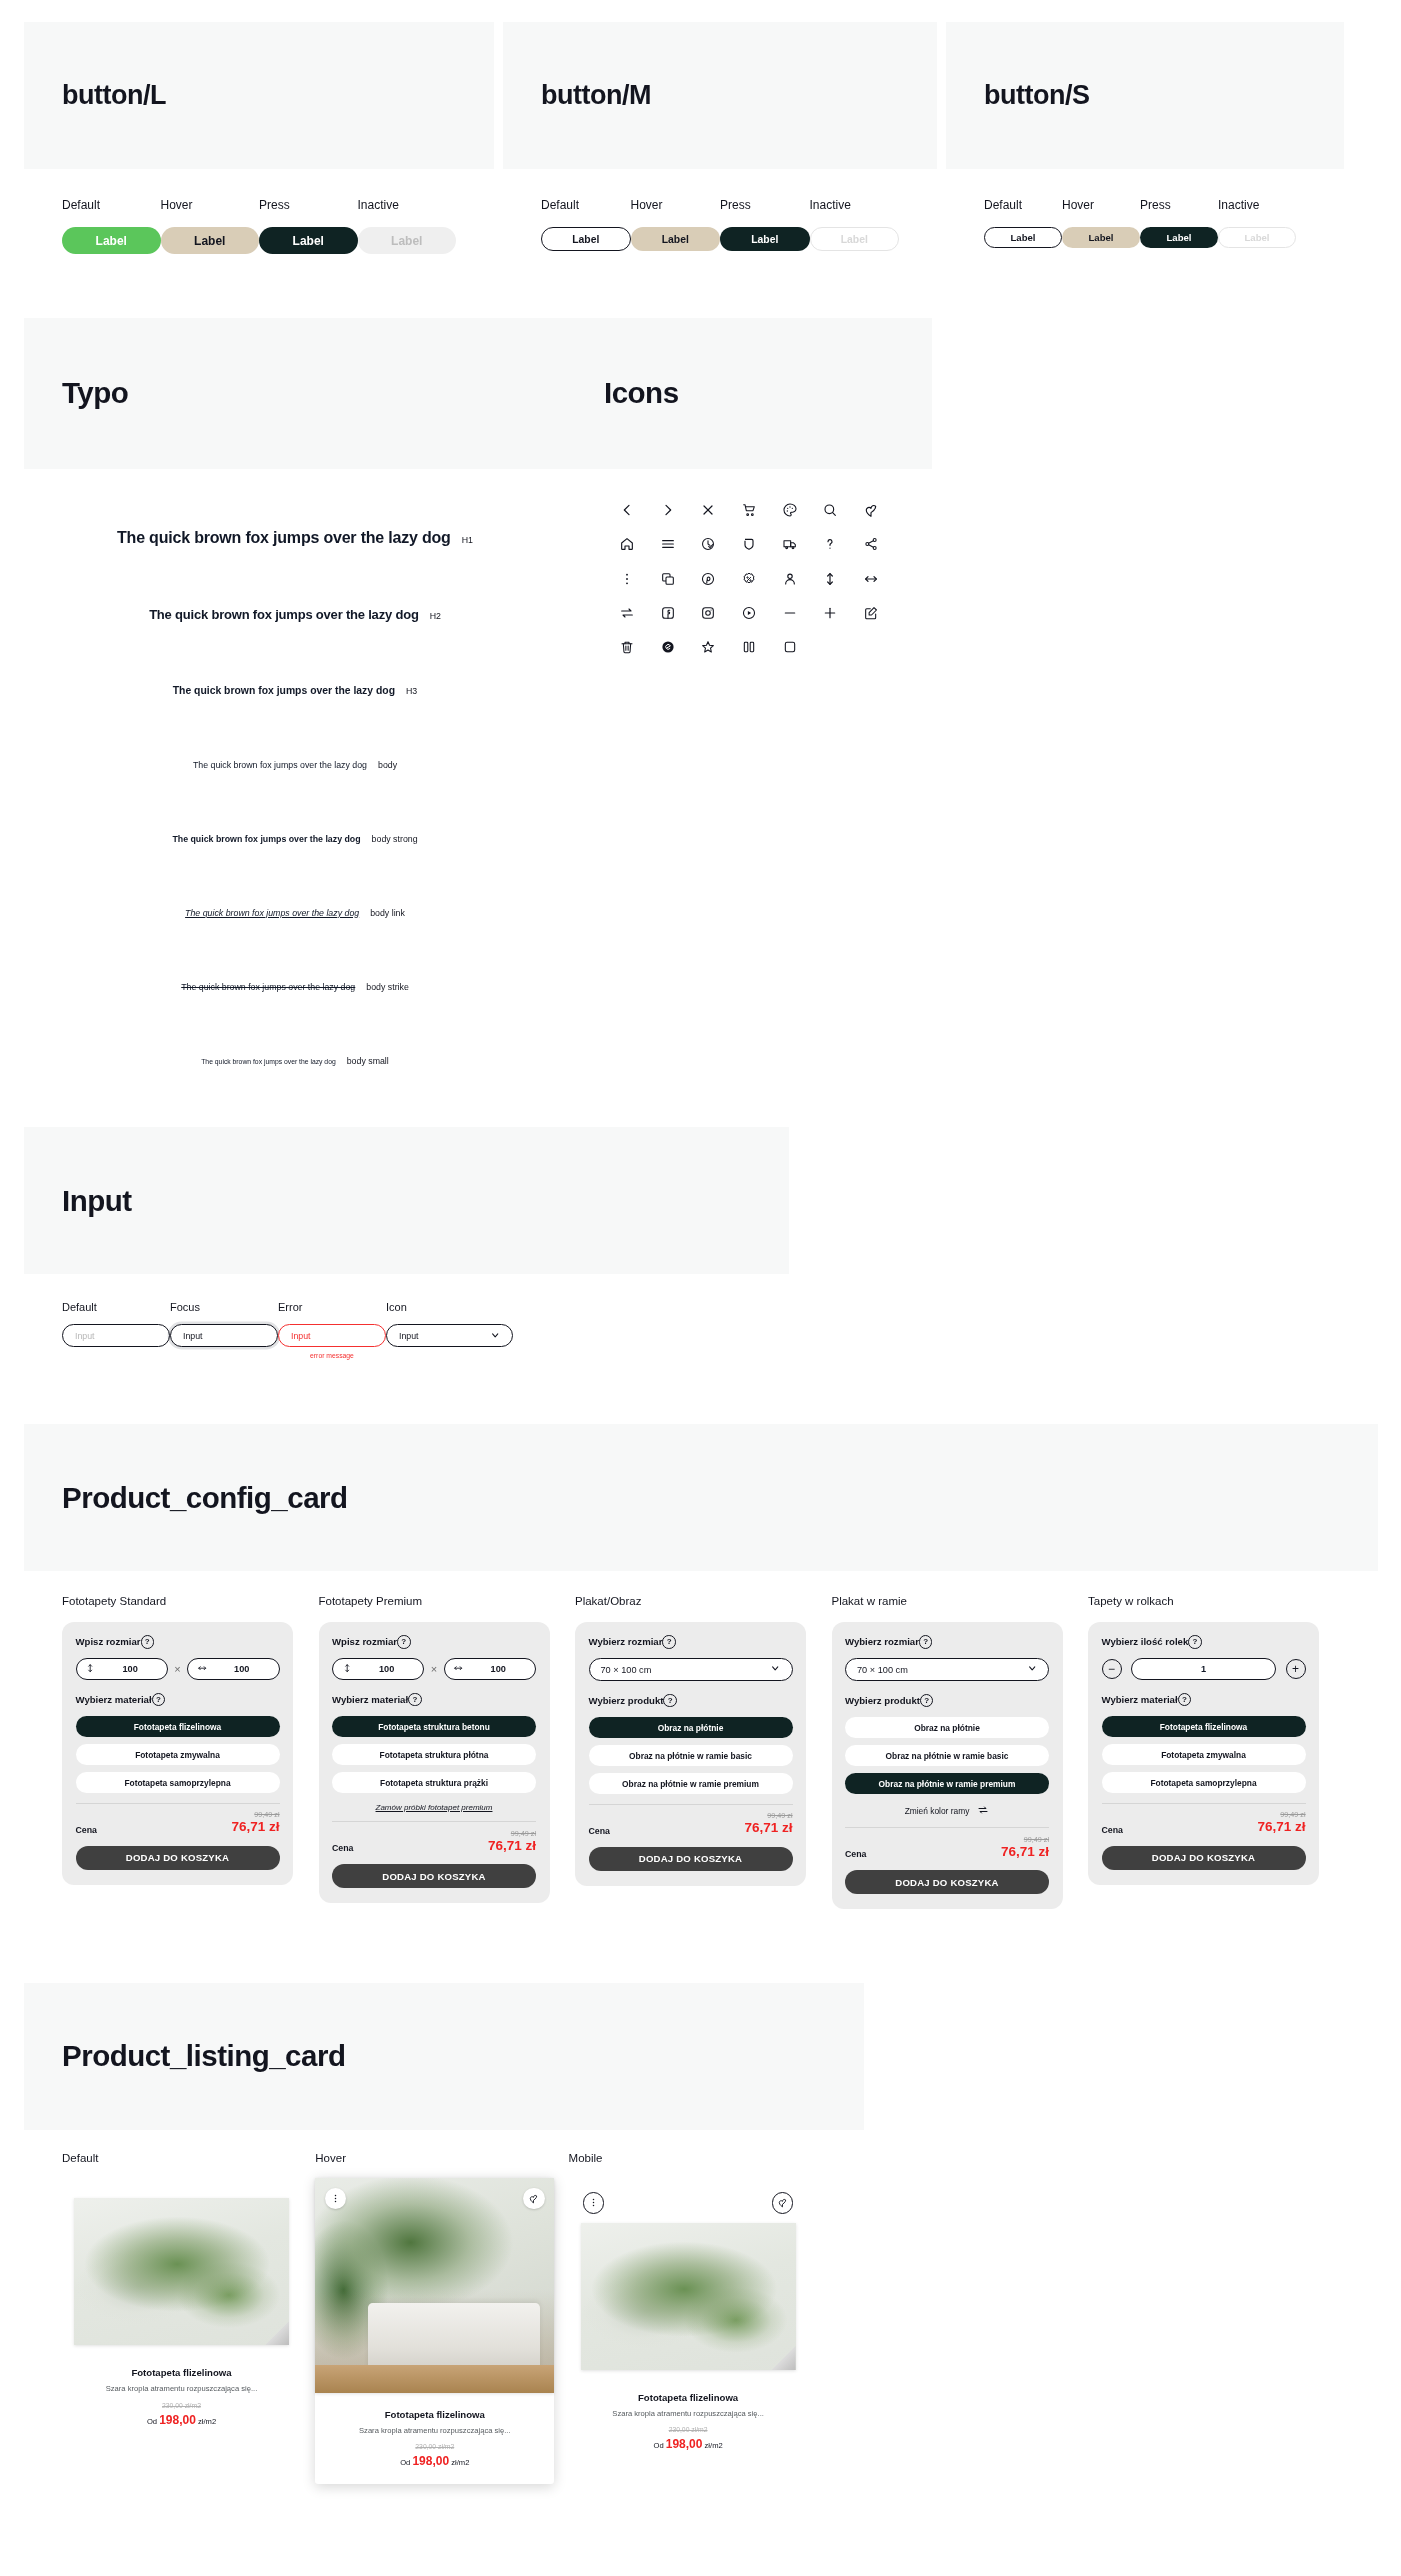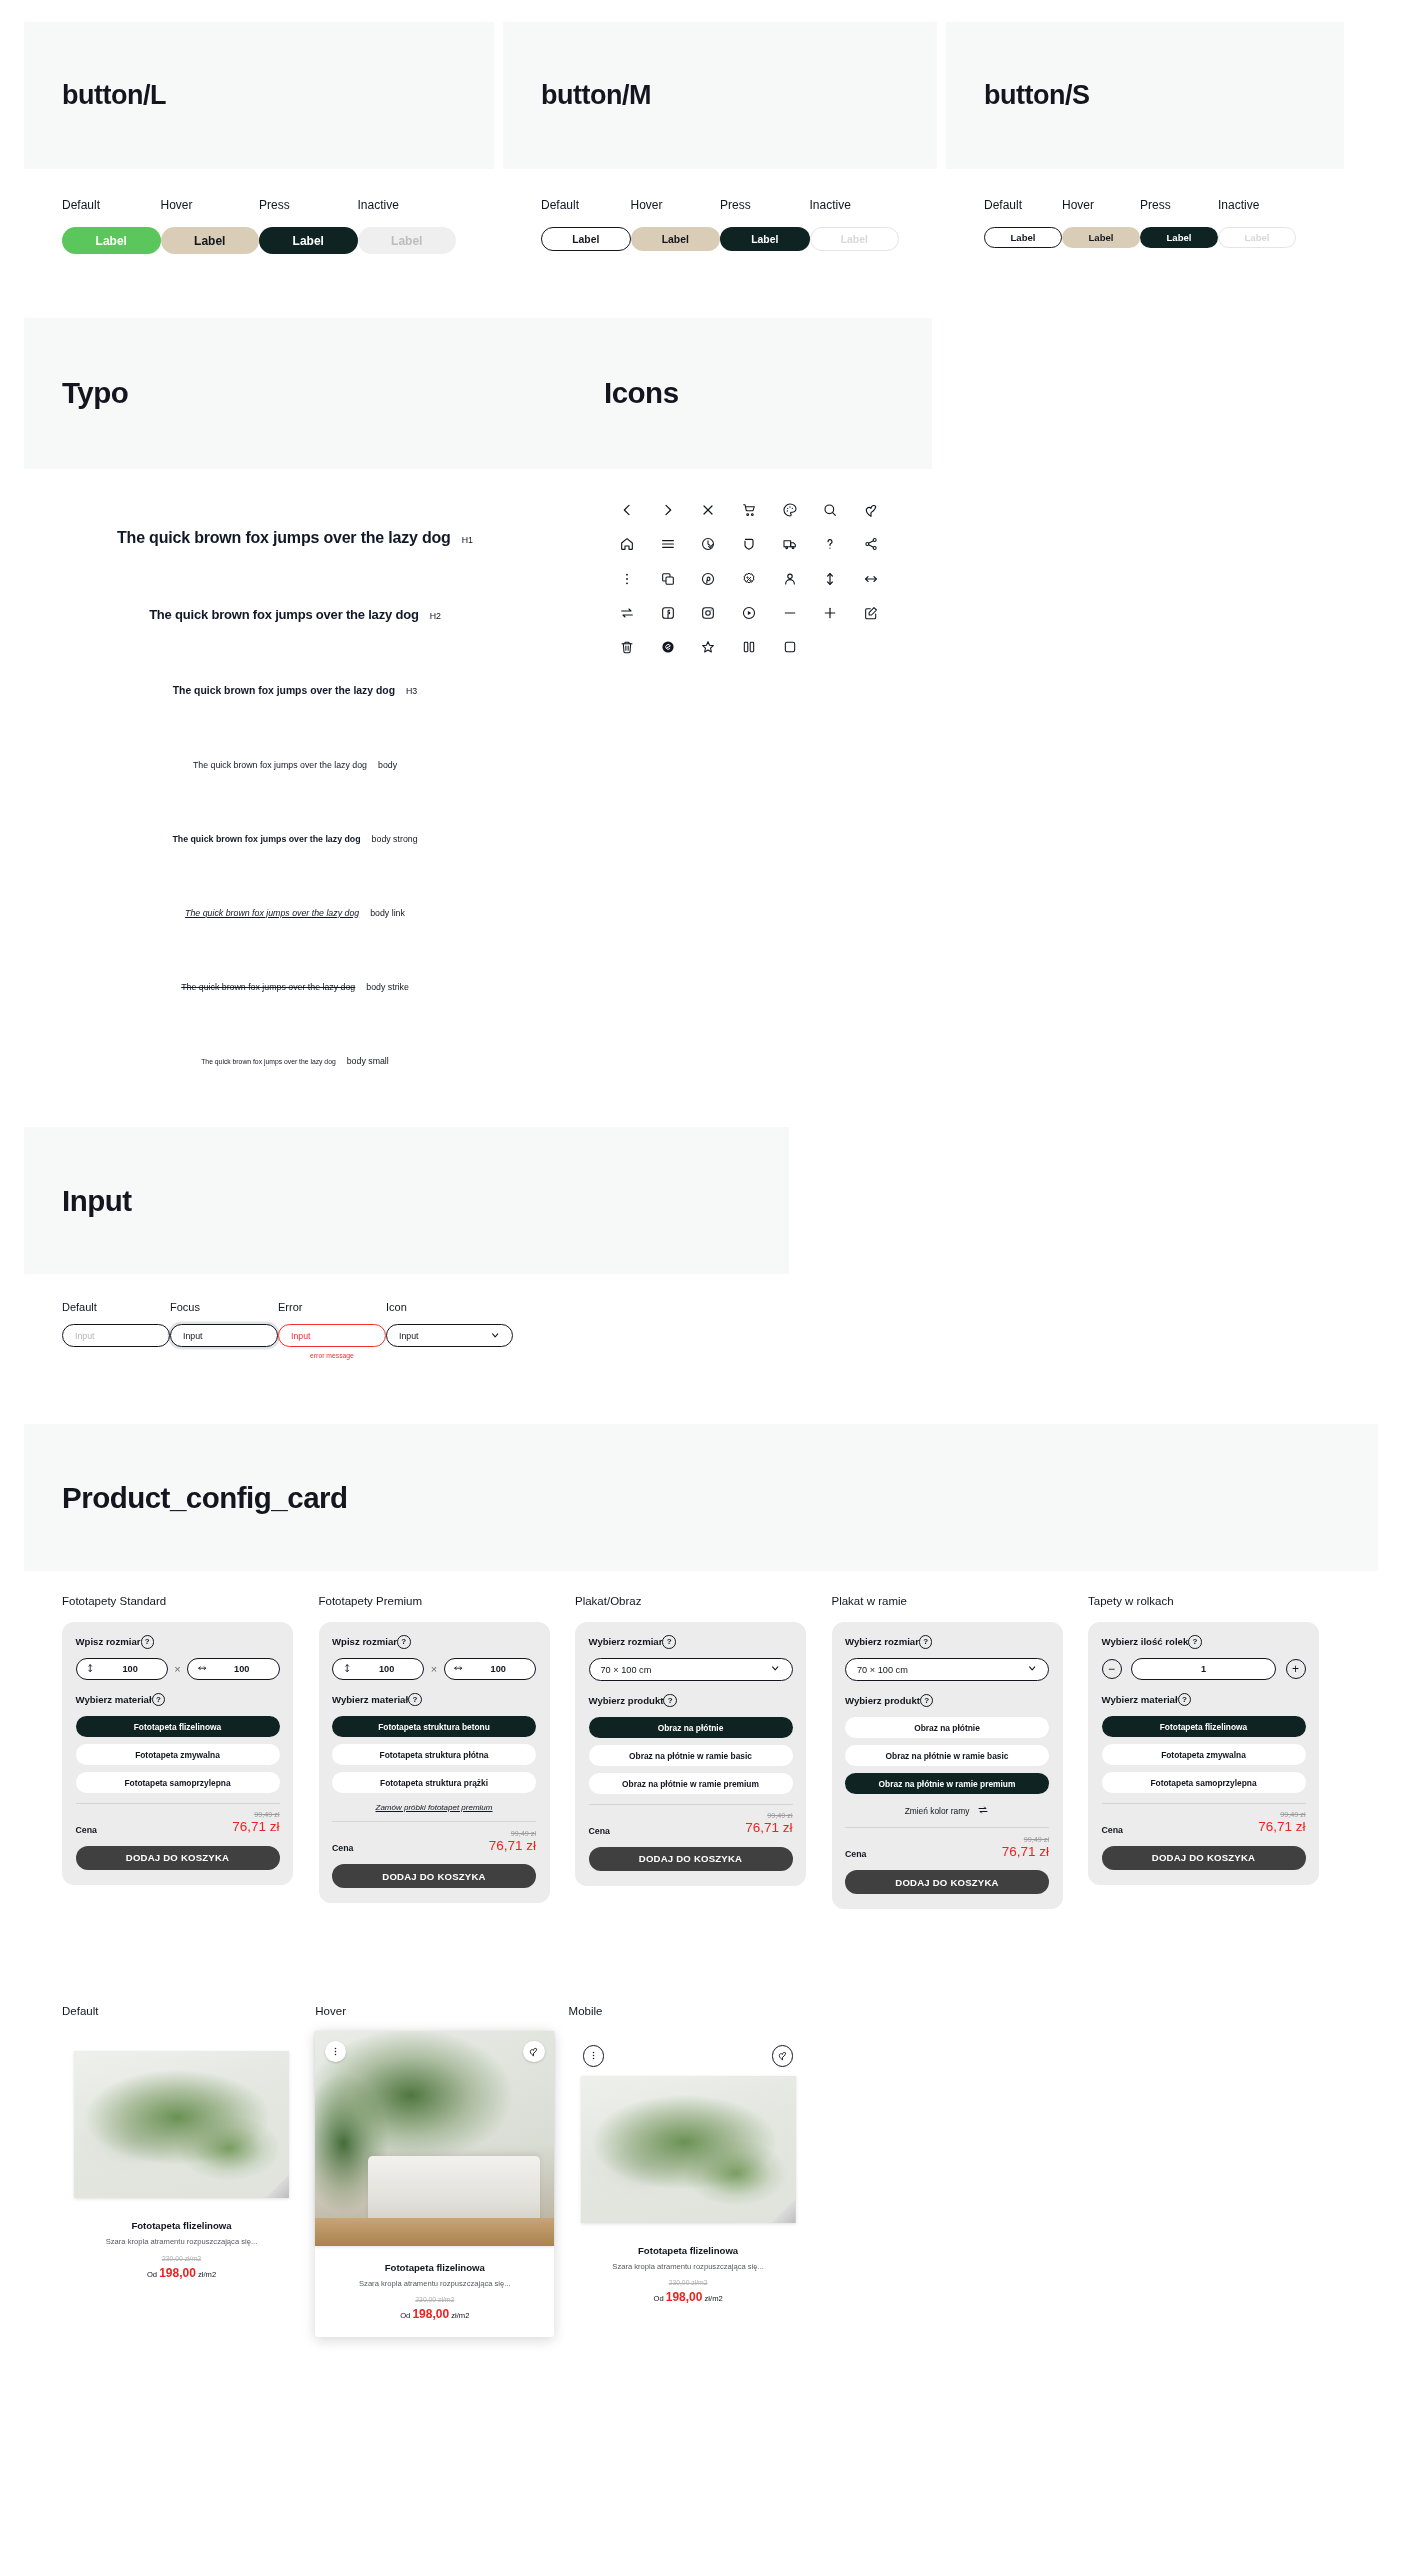--- a/index.html
+++ b/index.html
@@ -196,21 +196,21 @@
   }
   .swap-row {
     display: flex; align-items: center; justify-content: center; gap: 8px;
     margin: 9.6px 0 3.2px; font-size: 8.4px; font-weight: 400; color: #13151f;
   }
   .divider { height: 0.8px; background: #d5d5d5; margin: 9.6px 0 6.4px; }
   .price-row { display: flex; align-items: flex-end; justify-content: space-between; }
   .price-lbl { font-size: 8.8px; font-weight: 700; color: #13151f; }
   .price-stack { text-align: right; }
   .price-old { font-size: 7.2px; color: #9b9b9b; text-decoration: line-through; display: block; }
-  .price-new { font-size: 13.5px; font-weight: 400; color: #ef2222; display: block; line-height: 1.15; }
+  .price-new { font-size: 13.5px; font-weight: 700; color: #ef2222; display: block; line-height: 1.15; }
   .cta {
     margin-top: 11px; height: 24px; border-radius: 796px; background: #404040;
     color: #ffffff; font-size: 9.6px; font-weight: 700; letter-spacing: 0.2px;
     display: flex; align-items: center; justify-content: center; cursor: pointer;
   }
   .stepper-row { display: flex; align-items: center; gap: 9.6px; margin-bottom: 12.7px; }
   .step-btn {
     width: 20px; height: 20px; border-radius: 50%; border: 1px solid #13151f;
     display: flex; align-items: center; justify-content: center;
     font-size: 12px; color: #13151f; cursor: pointer; flex: 0 0 auto;
@@ -883,20 +883,23 @@
           <div class="cta">DODAJ DO KOSZYKA</div>
         </div>
       </div>
 
     </div>
   </div>
 </section>
 
 <section class="plc-sec">
   <div class="sheet plc-card">
+    <div class="sheet-head">
+      <div class="sheet-title">Product_listing_card</div>
+    </div>
     <div class="plc-body">
 
       <div class="plc-col">
         <div class="plc-col-title">Default</div>
         <div class="listing">
           <div class="thumb-wrap">
             <div class="thumb"></div>
           </div>
           <div class="listing-info">
             <div class="listing-title">Fototapeta flizelinowa</div>

